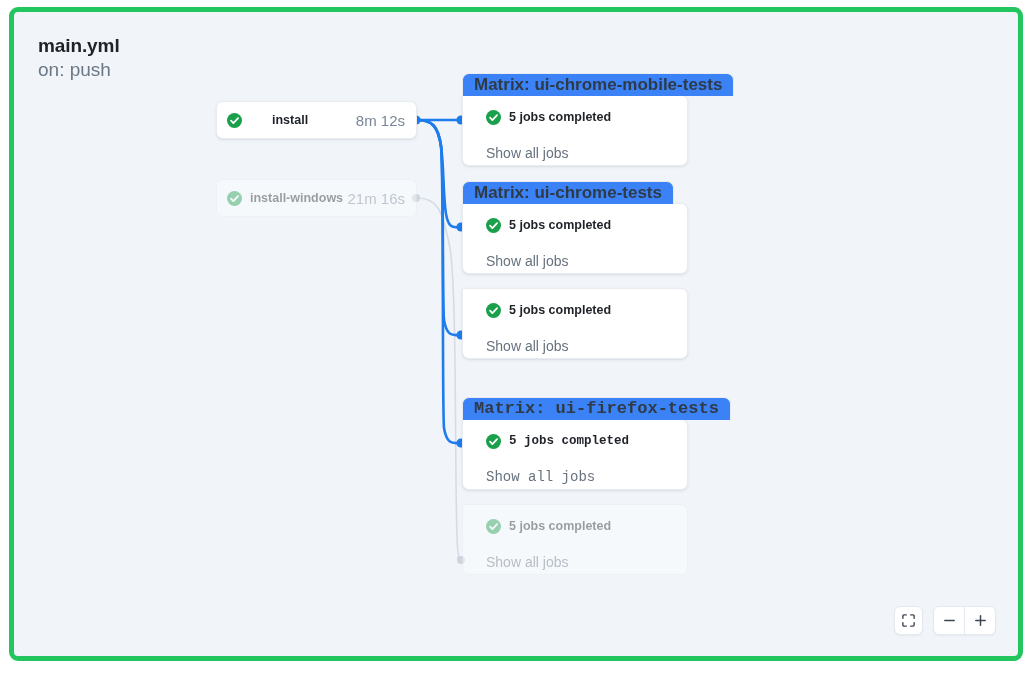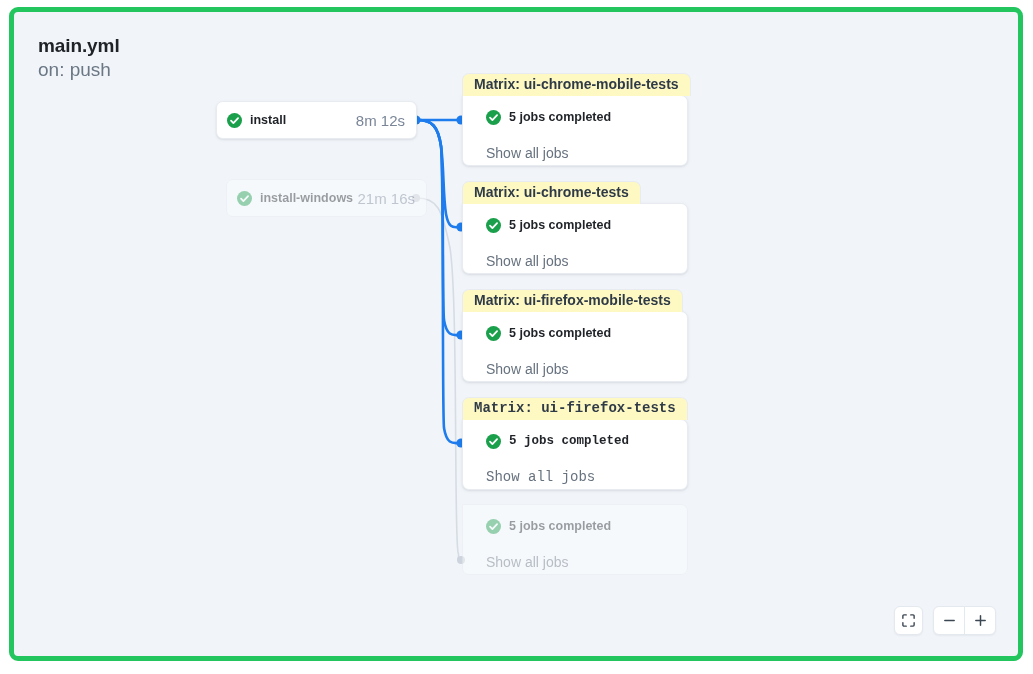--- a/index.html
+++ b/index.html
@@ -96,27 +96,27 @@
 
   
   .matrix-group {
     position: absolute;
   }
   .matrix-tab {
     position: relative;
     display: inline-block;
     box-sizing: border-box;
     height: 23px;
-    background: #fef9c3;
+    background: #3b82f6;
     border: 1px solid #e8ecf1;
     border-bottom: none;
     border-radius: 7px 7px 0 0;
     padding: 0 11px;
     line-height: 21px;
-    font-size: 14px;
+    font-size: 17px;
     font-weight: bold;
     color: #2f3a47;
     white-space: nowrap;
     z-index: 2;
   }
   .matrix-body {
     position: relative;
     box-sizing: border-box;
     width: 226px;
     height: 71px;
@@ -222,30 +222,30 @@
     <path d="M 403 108 C 418 108, 424 114, 427 134 C 430 160, 428 286, 430 308 C 433 326, 440 323, 446 323" fill="none" stroke="#1e7ced" stroke-width="2.6"></path>
     <path d="M 403 108 C 418 108, 424 114, 427 134 C 430 165, 428 394, 430 416 C 433 434, 440 431, 446 431" fill="none" stroke="#1e7ced" stroke-width="2.6"></path>
 
     <circle cx="402" cy="108" r="4.6" fill="#1e7ced"></circle>
     <circle cx="447" cy="108" r="4.6" fill="#1e7ced"></circle>
     <circle cx="447" cy="215" r="4.6" fill="#1e7ced"></circle>
     <circle cx="447" cy="323" r="4.6" fill="#1e7ced"></circle>
     <circle cx="447" cy="431" r="4.6" fill="#1e7ced"></circle>
   </svg>
 
-  <div class="job-node" style="left:202px; top:89px;">
+  <div class="job-node" style="left:202px; top:89px;gap:22px;">
     <svg class="status-icon" viewBox="0 0 16 16">
       <circle cx="8" cy="8" r="8" fill="#1a9f4b"></circle>
       <path d="M4.3 8.2 L6.8 10.7 L11.8 5.5" fill="none" stroke="#ffffff" stroke-width="1.9" stroke-linecap="round" stroke-linejoin="round"></path>
     </svg>
     <span class="job-name">install</span>
     <span class="job-duration">8m 12s</span>
   </div>
 
-  <div class="job-node dimmed" style="left:212px; top:167px;align-items:center;">
+  <div class="job-node dimmed" style="left:202px; top:167px;align-items:center;">
     <svg class="status-icon" viewBox="0 0 16 16">
       <circle cx="8" cy="8" r="8" fill="#1a9f4b"></circle>
       <path d="M4.3 8.2 L6.8 10.7 L11.8 5.5" fill="none" stroke="#ffffff" stroke-width="1.9" stroke-linecap="round" stroke-linejoin="round"></path>
     </svg>
     <span class="job-name">install-windows</span>
     <span class="job-duration">21m 16s</span>
   </div>
 
   <div class="matrix-group" style="left:448px; top:61px;">
     <div class="matrix-tab">Matrix: ui-chrome-mobile-tests</div>
@@ -269,21 +269,20 @@
           <circle cx="8" cy="8" r="8" fill="#1a9f4b"></circle>
           <path d="M4.3 8.2 L6.8 10.7 L11.8 5.5" fill="none" stroke="#ffffff" stroke-width="1.9" stroke-linecap="round" stroke-linejoin="round"></path>
         </svg>
         <span class="matrix-status-text">5 jobs completed</span>
       </div>
       <span class="matrix-link">Show all jobs</span>
     </div>
   </div>
 
   <div class="matrix-group" style="left:448px; top:277px;">
-    <div class="matrix-tab">Matrix: ui-firefox-mobile-tests</div>
     <div class="matrix-body">
       <div class="matrix-status-row">
         <svg class="status-icon" viewBox="0 0 16 16">
           <circle cx="8" cy="8" r="8" fill="#1a9f4b"></circle>
           <path d="M4.3 8.2 L6.8 10.7 L11.8 5.5" fill="none" stroke="#ffffff" stroke-width="1.9" stroke-linecap="round" stroke-linejoin="round"></path>
         </svg>
         <span class="matrix-status-text">5 jobs completed</span>
       </div>
       <span class="matrix-link">Show all jobs</span>
     </div>

